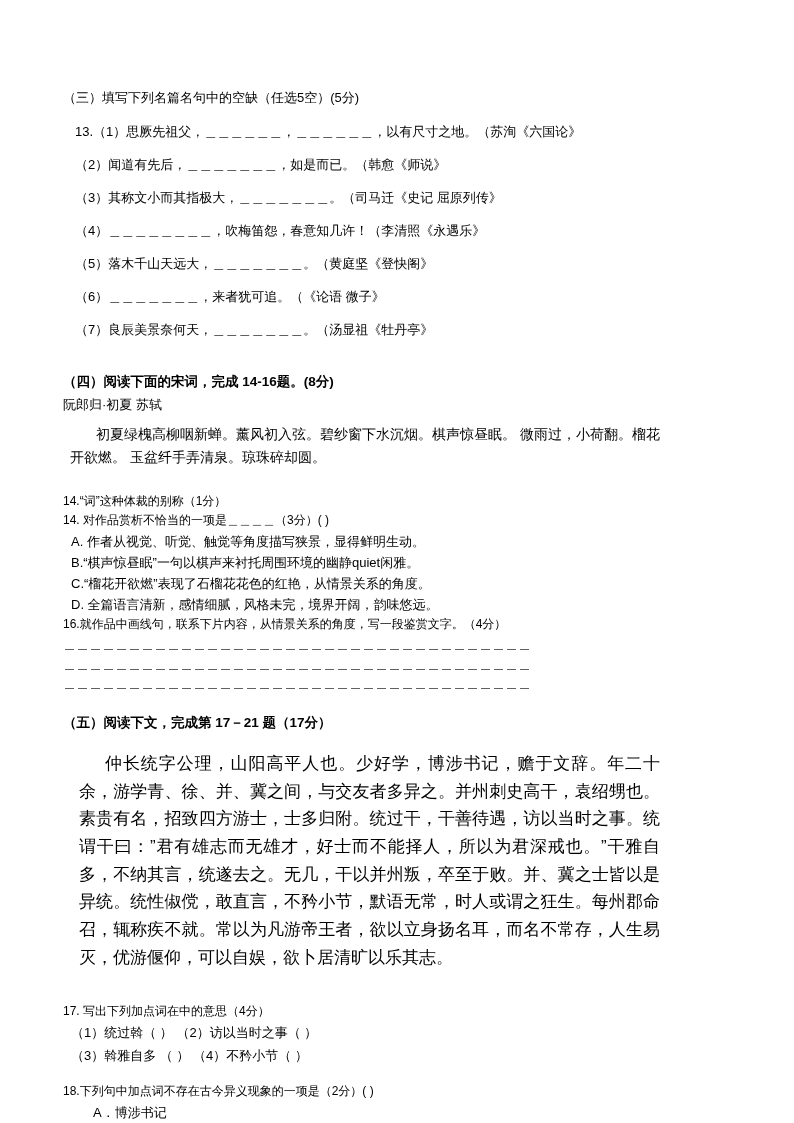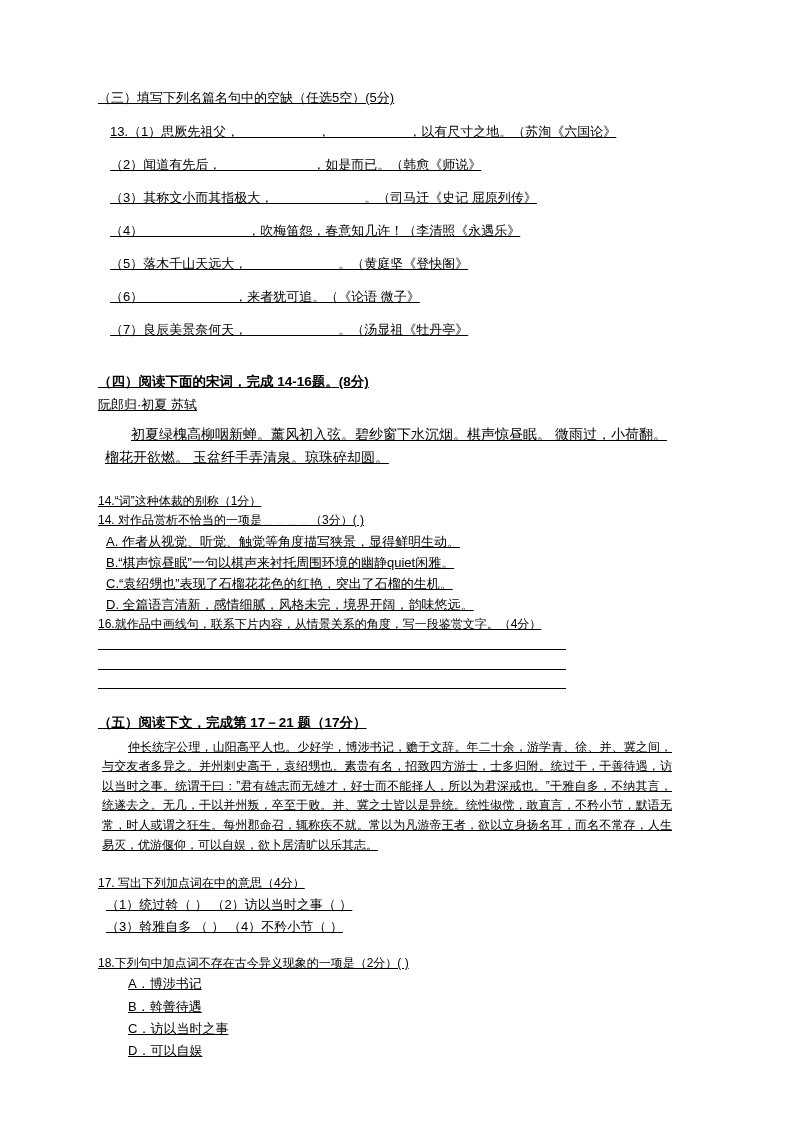--- a/index.html
+++ b/index.html
@@ -14,22 +14,21 @@
     color: #000000;
     position: relative;
     overflow: hidden;
   }
   .page {
     position: absolute;
     left: 0; top: 0;
     width: 794px;
     height: 813px;
     box-sizing: border-box;
-    padding: 88px 118px 0 98px;
-    text-decoration: underline;
+    padding: 88px 118px 0 63px;
   }
   .sec-head {
     font-weight: bold;
     font-size: 13.5px;
     line-height: 1.55;
     margin: 0 0 2px 0;
     letter-spacing: 0px;
   }
   .plain-head {
     font-size: 13px;
@@ -47,23 +46,23 @@
   }
   .gap-m { height: 15px; }
   .gap-l { height: 20px; }
   .poem-title {
     text-align: left;
     font-size: 13px;
     line-height: 1.6;
     margin: 0;
   }
   .body-par {
-    font-size: 12px;
+    font-size: 17px;
     line-height: 1.63;
-    margin: 4px;
+    margin: 16px;
     text-align: justify;
     text-indent: 26px;
   }
   .u-line {
     font-size: 13px;
     line-height: 1.5;
     letter-spacing: 0px;
     margin: 0;
     white-space: nowrap;
     overflow: hidden;
@@ -121,21 +120,21 @@
     <p class="sec-head">（四）阅读下面的宋词，完成 14-16题。(8分)</p>
     <p class="poem-title">阮郎归·初夏        苏轼</p>
     <p class="poem-body">初夏绿槐高柳咽新蝉。薰风初入弦。碧纱窗下水沉烟。棋声惊昼眠。        微雨过，小荷翻。榴花开欲燃。  玉盆纤手弄清泉。琼珠碎却圆。</p>
 
     <div class="gap-m"></div>
 
     <p class="q-line">14.“词”这种体裁的别称（1分）</p>
     <p class="q-line">14. 对作品赏析不恰当的一项是＿＿＿＿（3分）(            )</p>
     <p class="opt">A. 作者从视觉、听觉、触觉等角度描写狭景，显得鲜明生动。</p>
     <p class="opt">B.“棋声惊昼眠”一句以棋声来衬托周围环境的幽静quiet闲雅。</p>
-    <p class="opt">C.“袁绍甥也”表现了石榴花花色的红艳，突出了石榴的生机。</p>
+    <p class="opt">C.“榴花开欲燃”表现了石榴花花色的红艳，从情景关系的角度。</p>
     <p class="opt">D. 全篇语言清新，感情细腻，风格未完，境界开阔，韵味悠远。</p>
     <p class="q-line">16.就作品中画线句，联系下片内容，从情景关系的角度，写一段鉴赏文字。（4分）</p>
     <p class="u-line">＿＿＿＿＿＿＿＿＿＿＿＿＿＿＿＿＿＿＿＿＿＿＿＿＿＿＿＿＿＿＿＿＿＿＿＿</p>
     <p class="u-line">＿＿＿＿＿＿＿＿＿＿＿＿＿＿＿＿＿＿＿＿＿＿＿＿＿＿＿＿＿＿＿＿＿＿＿＿</p>
     <p class="u-line">＿＿＿＿＿＿＿＿＿＿＿＿＿＿＿＿＿＿＿＿＿＿＿＿＿＿＿＿＿＿＿＿＿＿＿＿</p>
   </div>
 
   <div class="gap-l"></div>
 
   <div class="blk">

